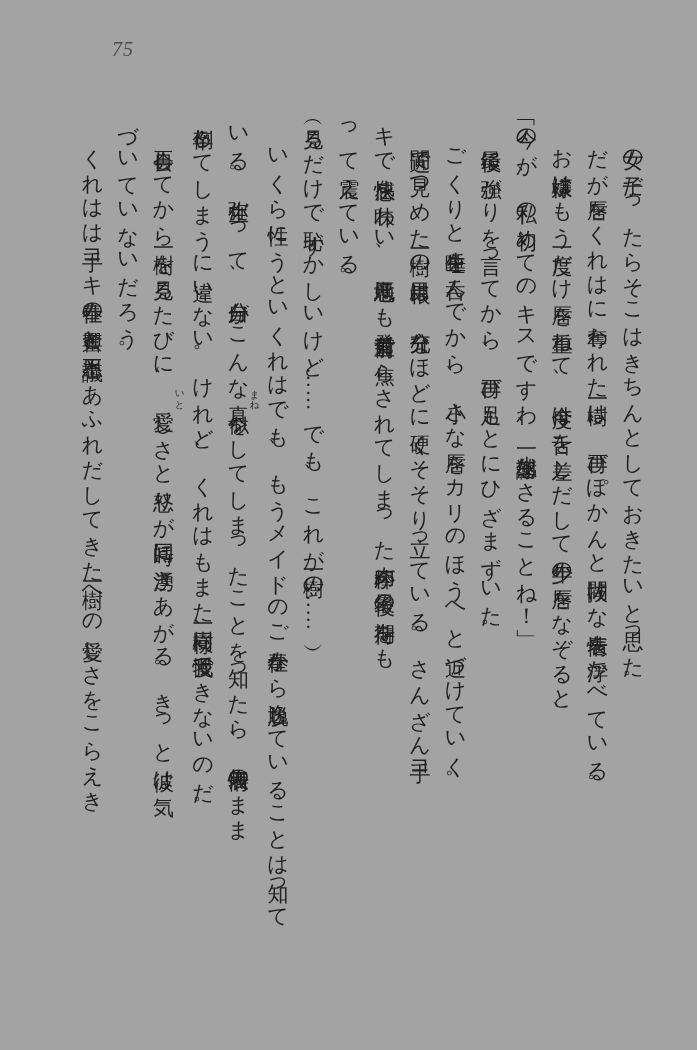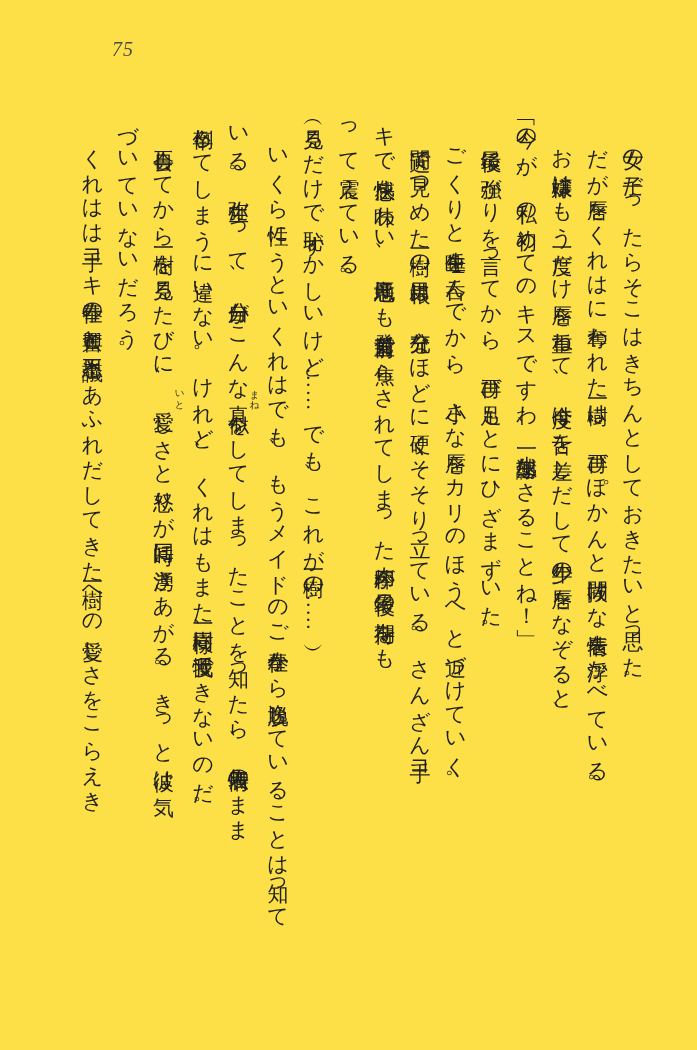--- a/index.html
+++ b/index.html
@@ -5,21 +5,21 @@
   html, body {
     margin: 0;
     padding: 0;
     background: #e8e8e8;
   }
   .page {
     position: relative;
     width: 697px;
     height: 1050px;
     margin: 0 auto;
-    background: #fde047;
+    background: #a3a3a3;
     overflow: hidden;
     font-family: "Liberation Serif", "DejaVu Serif", serif;
   }
   .page-number {
     position: absolute;
     top: 38px;
     left: 112px;
     font-style: italic;
     font-size: 20px;
     letter-spacing: 1px;

